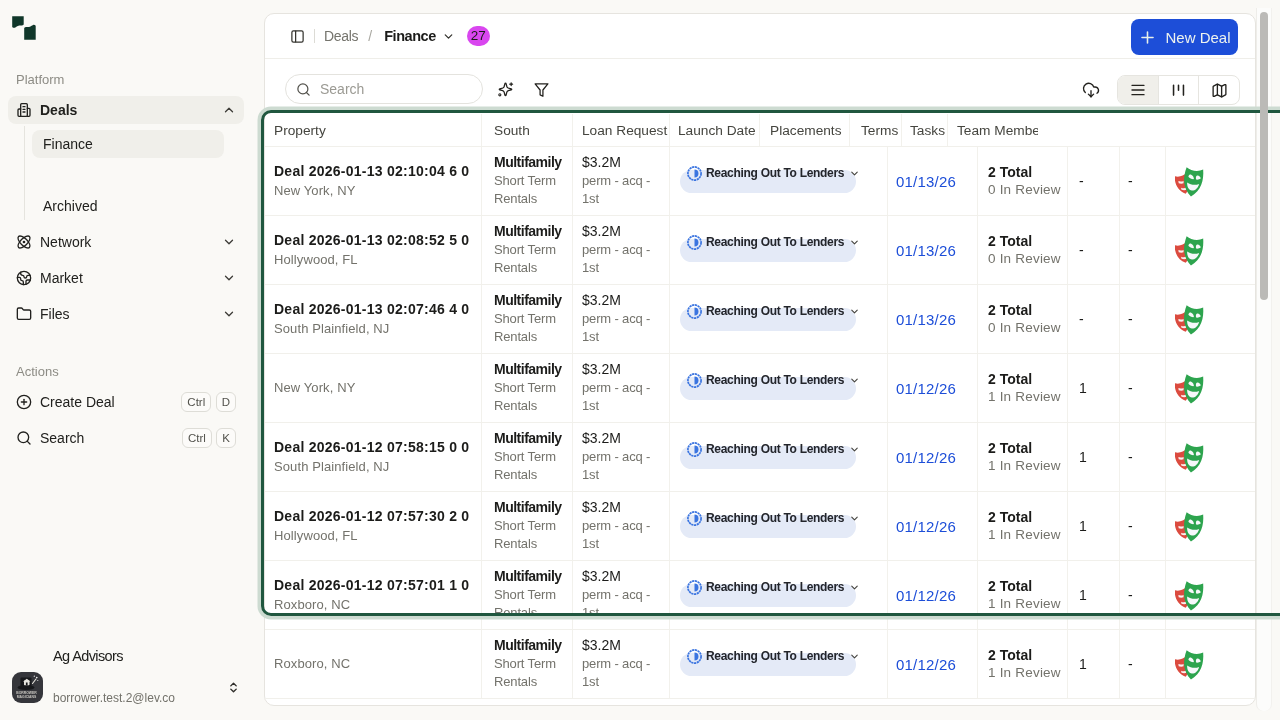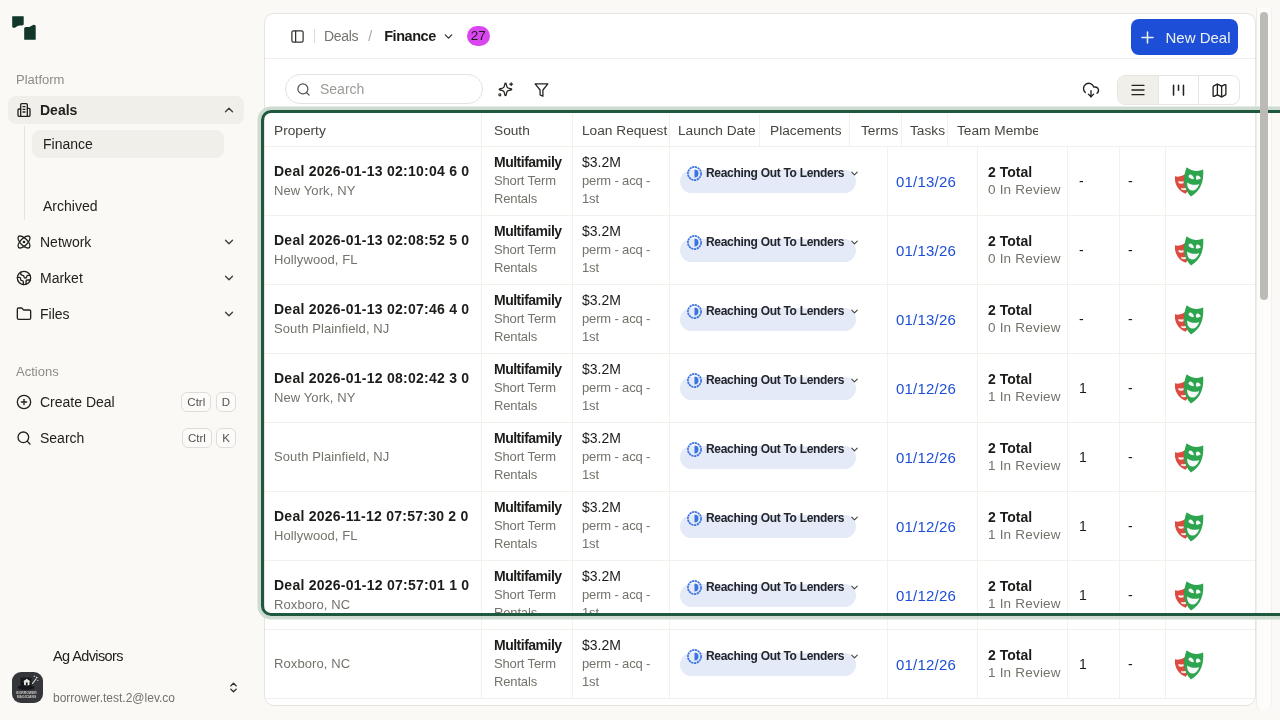--- a/index.html
+++ b/index.html
@@ -404,21 +404,20 @@
    <path d="M7.2 3.0 C11 5.5 16.6 5.5 20.4 3.0 C22.2 11.5 21.3 19.6 13.8 25.4 C6.3 19.6 5.4 11.5 7.2 3.0 Z" fill="#2DA44E"></path>
    <path d="M9.6 10.2 C10.9 11.4 12.7 11.9 14.2 11.5 C14 10.1 13 8.8 11.6 8.4 C10.7 8.2 9.9 8.6 9.6 10.2 Z" fill="#F6F8FA"></path>
    <path d="M15.9 11.6 C17.2 11.7 18.6 11.2 19.5 10.3 C19.1 9 17.9 8.1 16.6 8.3 C15.7 8.4 15.2 9.3 15.9 11.6 Z" fill="#F6F8FA"></path>
    <path d="M9.3 14.9 C12.4 16.4 15.9 16.3 18.8 14.7 C18.4 18.1 16.3 20.5 13.9 20.7 C11.5 20.8 9.6 18.4 9.3 14.9 Z" fill="#F6F8FA"></path>
  </g>
 </svg>
         </div>
  </div>
       <div class="trow drow">
   <div class="cell c0">
-          <span class="t1">Deal 2026-01-12 08:02:42 3 0</span>
           <span class="t2">New York, NY</span>
         </div>
   <div class="cell c1">
           <span class="t1b">Multifamily</span>
           <span class="t3">Short Term</span>
           <span class="t3">Rentals</span>
         </div>
   <div class="cell c2">
           <span class="money">$3.2M</span>
           <span class="t3">perm - acq -</span>
@@ -460,20 +459,21 @@
    <path d="M7.2 3.0 C11 5.5 16.6 5.5 20.4 3.0 C22.2 11.5 21.3 19.6 13.8 25.4 C6.3 19.6 5.4 11.5 7.2 3.0 Z" fill="#2DA44E"></path>
    <path d="M9.6 10.2 C10.9 11.4 12.7 11.9 14.2 11.5 C14 10.1 13 8.8 11.6 8.4 C10.7 8.2 9.9 8.6 9.6 10.2 Z" fill="#F6F8FA"></path>
    <path d="M15.9 11.6 C17.2 11.7 18.6 11.2 19.5 10.3 C19.1 9 17.9 8.1 16.6 8.3 C15.7 8.4 15.2 9.3 15.9 11.6 Z" fill="#F6F8FA"></path>
    <path d="M9.3 14.9 C12.4 16.4 15.9 16.3 18.8 14.7 C18.4 18.1 16.3 20.5 13.9 20.7 C11.5 20.8 9.6 18.4 9.3 14.9 Z" fill="#F6F8FA"></path>
  </g>
 </svg>
         </div>
  </div>
       <div class="trow drow">
   <div class="cell c0">
+          <span class="t1">Deal 2026-01-12 07:58:15 0 0</span>
           <span class="t2">South Plainfield, NJ</span>
         </div>
   <div class="cell c1">
           <span class="t1b">Multifamily</span>
           <span class="t3">Short Term</span>
           <span class="t3">Rentals</span>
         </div>
   <div class="cell c2">
           <span class="money">$3.2M</span>
           <span class="t3">perm - acq -</span>
@@ -515,21 +515,21 @@
    <path d="M7.2 3.0 C11 5.5 16.6 5.5 20.4 3.0 C22.2 11.5 21.3 19.6 13.8 25.4 C6.3 19.6 5.4 11.5 7.2 3.0 Z" fill="#2DA44E"></path>
    <path d="M9.6 10.2 C10.9 11.4 12.7 11.9 14.2 11.5 C14 10.1 13 8.8 11.6 8.4 C10.7 8.2 9.9 8.6 9.6 10.2 Z" fill="#F6F8FA"></path>
    <path d="M15.9 11.6 C17.2 11.7 18.6 11.2 19.5 10.3 C19.1 9 17.9 8.1 16.6 8.3 C15.7 8.4 15.2 9.3 15.9 11.6 Z" fill="#F6F8FA"></path>
    <path d="M9.3 14.9 C12.4 16.4 15.9 16.3 18.8 14.7 C18.4 18.1 16.3 20.5 13.9 20.7 C11.5 20.8 9.6 18.4 9.3 14.9 Z" fill="#F6F8FA"></path>
  </g>
 </svg>
         </div>
  </div>
       <div class="trow drow">
   <div class="cell c0">
-          <span class="t1">Deal 2026-11-12 07:57:30 2 0</span>
+          <span class="t1">Deal 2026-01-12 07:57:30 2 0</span>
           <span class="t2">Hollywood, FL</span>
         </div>
   <div class="cell c1">
           <span class="t1b">Multifamily</span>
           <span class="t3">Short Term</span>
           <span class="t3">Rentals</span>
         </div>
   <div class="cell c2">
           <span class="money">$3.2M</span>
           <span class="t3">perm - acq -</span>

